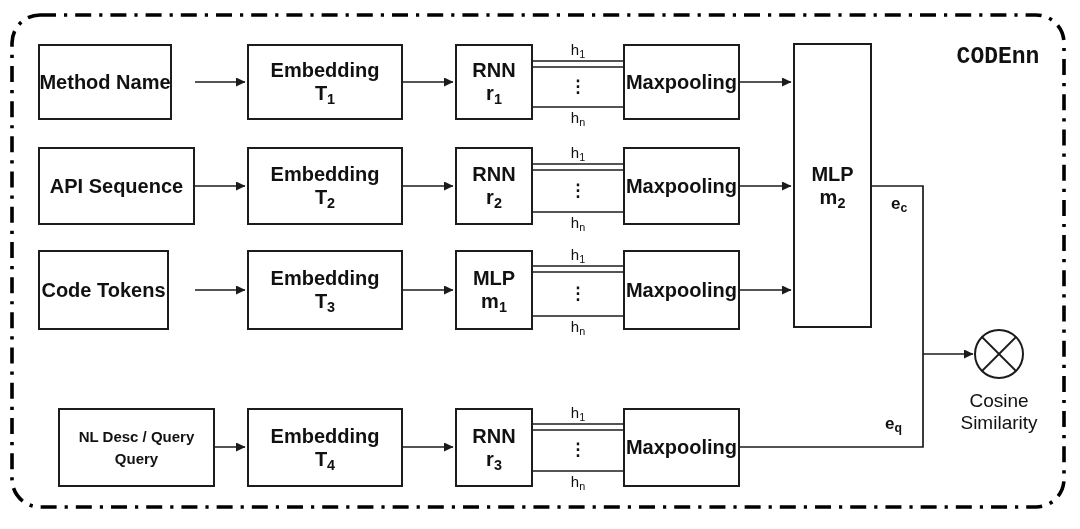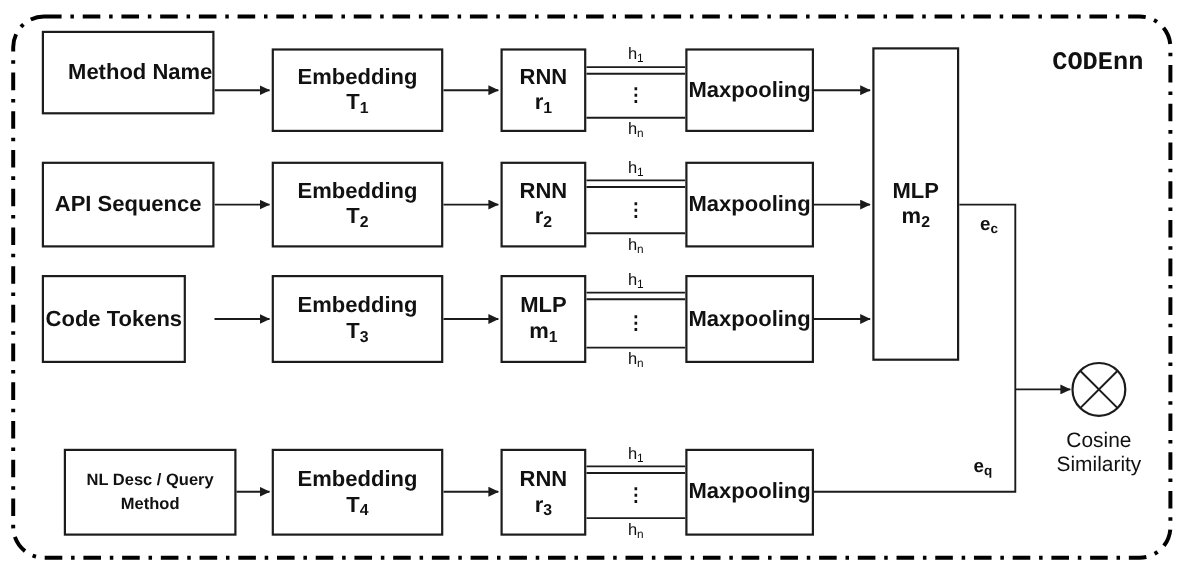--- a/index.html
+++ b/index.html
@@ -79,21 +79,21 @@
       <line x1="923" y1="354" x2="973" y2="354" marker-end="url(#ah)"></line>
     </g>
 
     <g stroke="#1b1b1b">
       <circle cx="999" cy="354" r="24" fill="#ffffff" stroke-width="2"></circle>
       <line x1="982" y1="337" x2="1016" y2="371" stroke-width="1.8"></line>
       <line x1="982" y1="371" x2="1016" y2="337" stroke-width="1.8"></line>
     </g>
   </svg>
 
-  <div class="box" style="left:38px; top:28px; width:157px; height:76px;align-items:flex-end;">
+  <div class="box" style="left:38px; top:44px; width:134px; height:76px;">
     <div>Method Name</div>
     <div></div>
   </div>
   <div class="box" style="left:247px; top:44px; width:156px; height:76px;">
     <div>Embedding</div>
     <div><span>T</span><sub>1</sub></div>
   </div>
   <div class="box" style="left:455px; top:44px; width:78px; height:76px;">
     <div>RNN</div>
     <div><span>r</span><sub>1</sub></div>
@@ -138,21 +138,21 @@
   </div>
   <div class="lbl h-label" style="left:556px; top:246px;"><span>h</span><sub>1</sub></div>
   <div class="lbl h-dots" style="left:556px; top:281px;">⋮</div>
   <div class="lbl h-label" style="left:556px; top:318px;"><span>h</span><sub>n</sub></div>
   <div class="box" style="left:623px; top:250px; width:117px; height:80px;">
     <div>Maxpooling</div>
   </div>
 
   <div class="box small-input" style="left:38px; top:408px; width:157px; height:79px;">
     <div>NL Desc / Query</div>
-    <div>Method</div>
+    <div>Query</div>
   </div>
   <div class="box" style="left:247px; top:408px; width:156px; height:79px;">
     <div>Embedding</div>
     <div><span>T</span><sub>4</sub></div>
   </div>
   <div class="box" style="left:455px; top:408px; width:78px; height:79px;">
     <div>RNN</div>
     <div><span>r</span><sub>3</sub></div>
   </div>
   <div class="lbl h-label" style="left:556px; top:404px;"><span>h</span><sub>1</sub></div>

